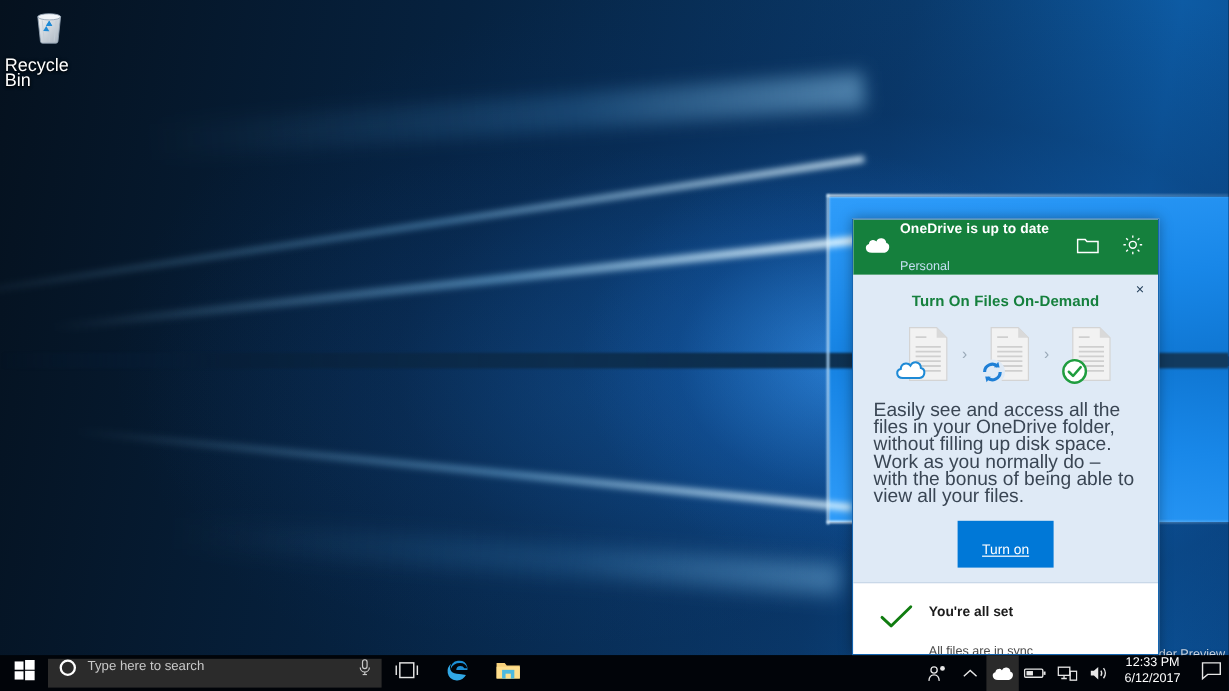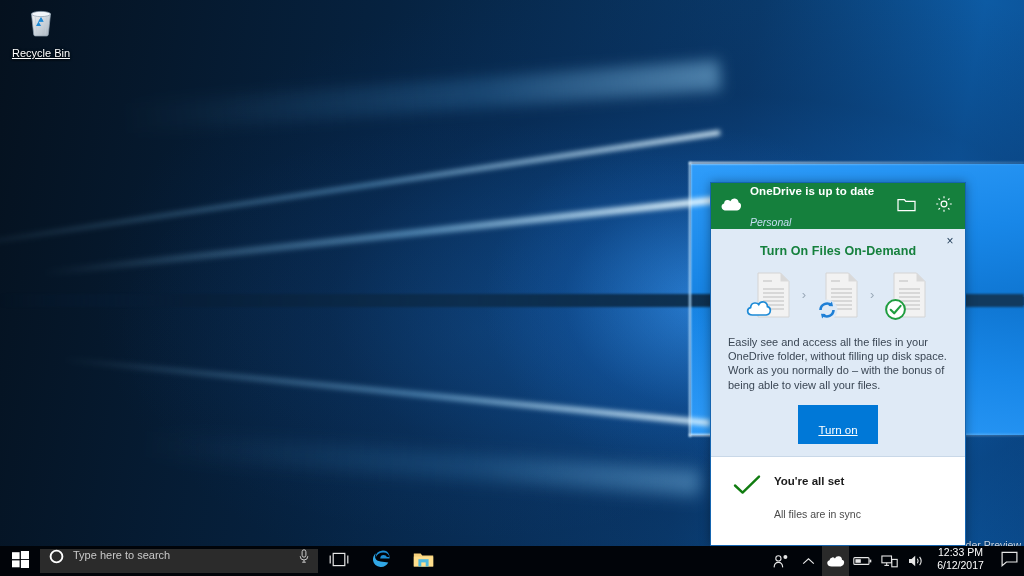--- a/index.html
+++ b/index.html
@@ -62,42 +62,41 @@
     position:absolute; left:0; top:0; width:1024px; height:546px;
     background:radial-gradient(ellipse 520px 300px at 480px 330px, rgba(40,120,200,.12) 0%, rgba(0,0,0,0) 70%);
   }
 
   
   #recycle-bin {
     position:absolute; left:4px; top:6px; width:74px; height:62px;
     display:flex; flex-direction:column; align-items:center; gap:3px;
   }
   #recycle-bin .icon-label {
-    color:#fff; font-size:11px; line-height:13px; text-align:right;
+    color:#fff; font-size:15px; line-height:13px; text-align:left;
     text-shadow:0 1px 2px rgba(0,0,0,.85), 0 0 3px rgba(0,0,0,.7);
-    text-decoration:underline;
   }
 
   
   #onedrive-flyout {
     position:absolute; left:710px; top:182px; width:256px; height:364px;
     background:#fff;
     border:1px solid #1565b0;
     box-shadow:0 0 10px rgba(0,0,0,.35);
     display:flex; flex-direction:column;
     overflow:hidden;
   }
   #od-header {
     height:46px; background:#15803d;
     display:flex; align-items:center; padding:0 6px 0 9px; gap:8px;
     flex:0 0 auto;
   }
   #od-header .titles { flex:1 1 auto; min-width:0; }
   #od-title { color:#fff; font-size:11.5px; font-weight:bold; line-height:14px; letter-spacing:.1px; }
-  #od-subtitle { color:#c6dff3; font-size:10.5px; line-height:13px; margin-top:18px;font-style:italic; }
+  #od-subtitle { color:#c6dff3; font-size:10.5px; line-height:13px; margin-top:18px; }
   .hdr-btn {
     width:30px; height:30px; display:flex; align-items:center; justify-content:center;
     flex:0 0 auto;
   }
 
   
   #od-promo {
     position:relative; background:#dfeaf6; flex:0 0 auto;
     padding:10px 0 12px 0; border-bottom:1px solid #c9d8e8;
   }
@@ -109,21 +108,21 @@
   #od-promo-title {
     text-align:center; font-size:12.5px; font-weight:bold; color:#15803d;
     margin:5px 0 0 0; letter-spacing:.1px;
   }
   #od-steps {
     display:flex; align-items:center; justify-content:center; gap:6px;
     margin:9px 0 2px 0;
   }
   .chev { color:#9aa9b8; font-size:13px; line-height:1; padding-bottom:6px; }
   #od-desc {
-    color:#3a4654; font-size:11px; line-height:14.2px;
+    color:#3a4654; font-size:16px; line-height:14.2px;
     padding:6px 17px 0 17px;
   }
   #od-actions { text-align:center; padding-top:13px; }
   #od-turn-on {
     display:inline-block; background:#0078d7; color:#fff;
     font-size:11.5px; padding:19px 20px 8px 20px; border:none; line-height:12px;text-decoration:underline;
   }
   #od-learn-more {
     display:block; color:#10538f; font-size:11px; text-align:center;
     margin-top:11px; text-decoration:none; font-weight:bold;

